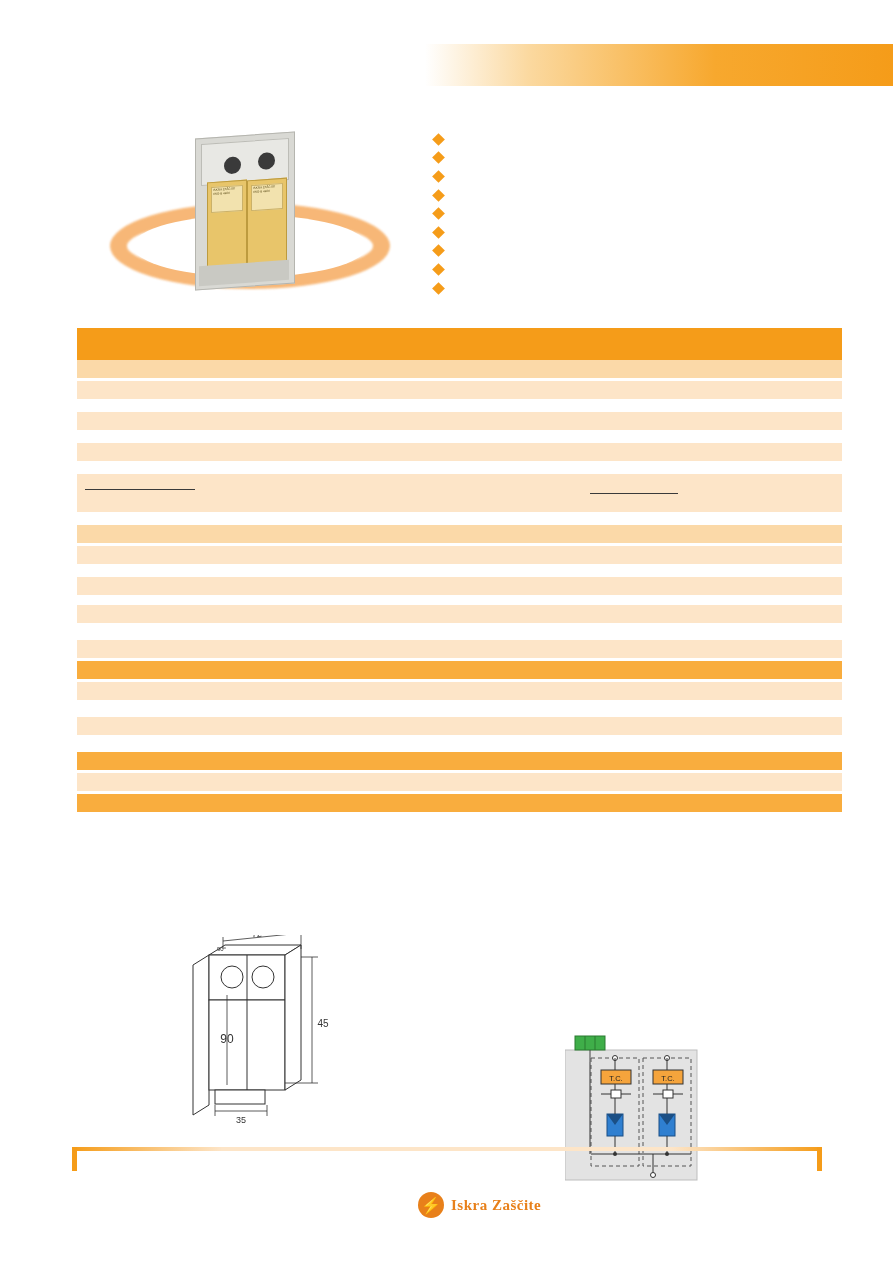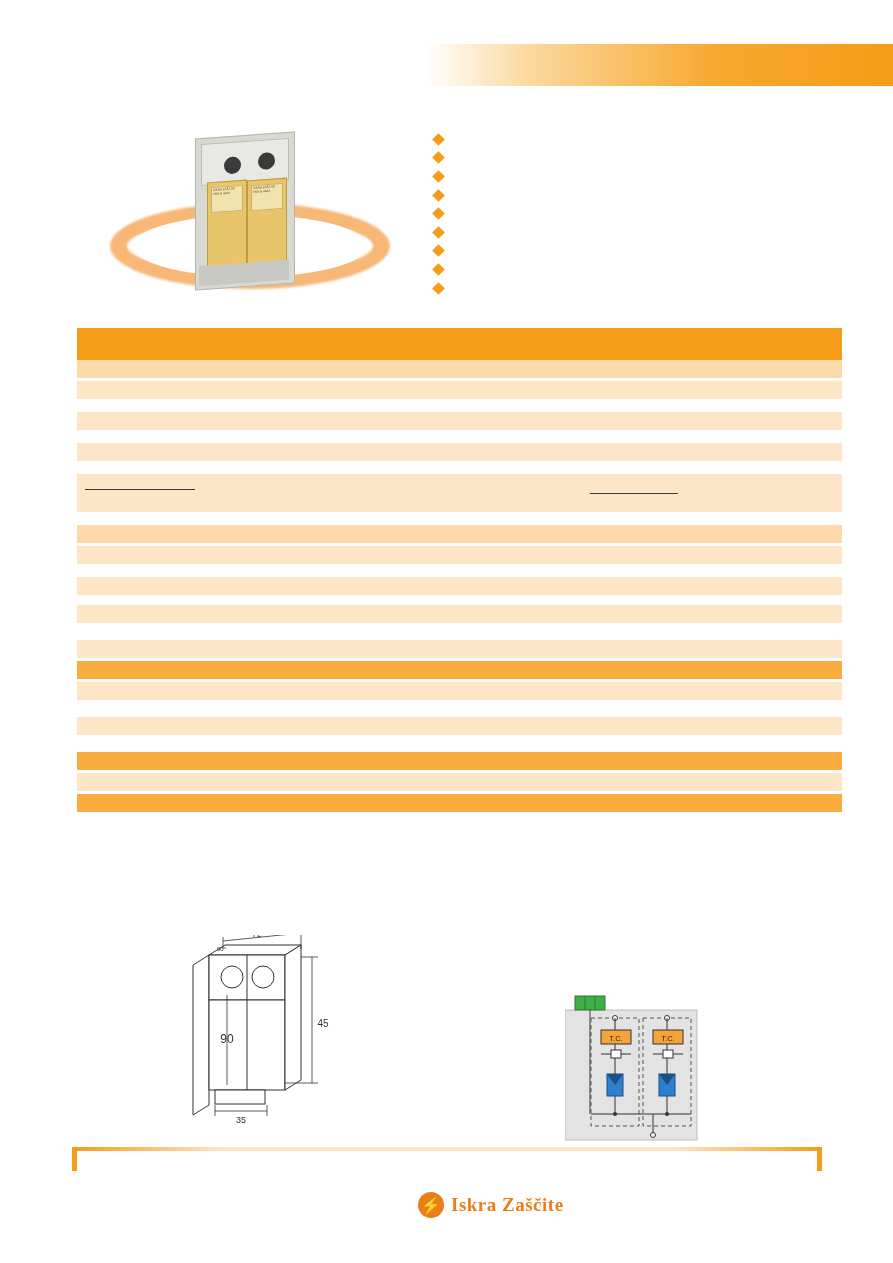--- a/index.html
+++ b/index.html
@@ -231,21 +231,21 @@
     left: 175px;
     top: 935px;
     width: 200px;
     height: 200px;
   }
   .dim-drawing svg, .circuit svg { display: block; }
 
   .circuit {
     position: absolute;
     left: 565px;
-    top: 992px;
+    top: 1032px;
     width: 140px;
     height: 150px;
   }
 
   
   .footer-rule {
     position: absolute;
     left: 72px;
     top: 1147px;
     width: 750px;
@@ -283,21 +283,21 @@
     display: flex;
     align-items: center;
     justify-content: center;
     color: #ffffff;
     font-size: 16px;
     font-weight: bold;
     margin-right: 7px;
   }
   .logo-text {
     font-family: "Liberation Serif", serif;
-    font-size: 19px;
+    font-size: 15px;
     font-weight: bold;
     color: #e8801a;
     letter-spacing: 0.5px;
   }
   .page-num {
     position: absolute;
     right: 60px;
     top: 1196px;
     font-size: 10px;
     color: #777777;

